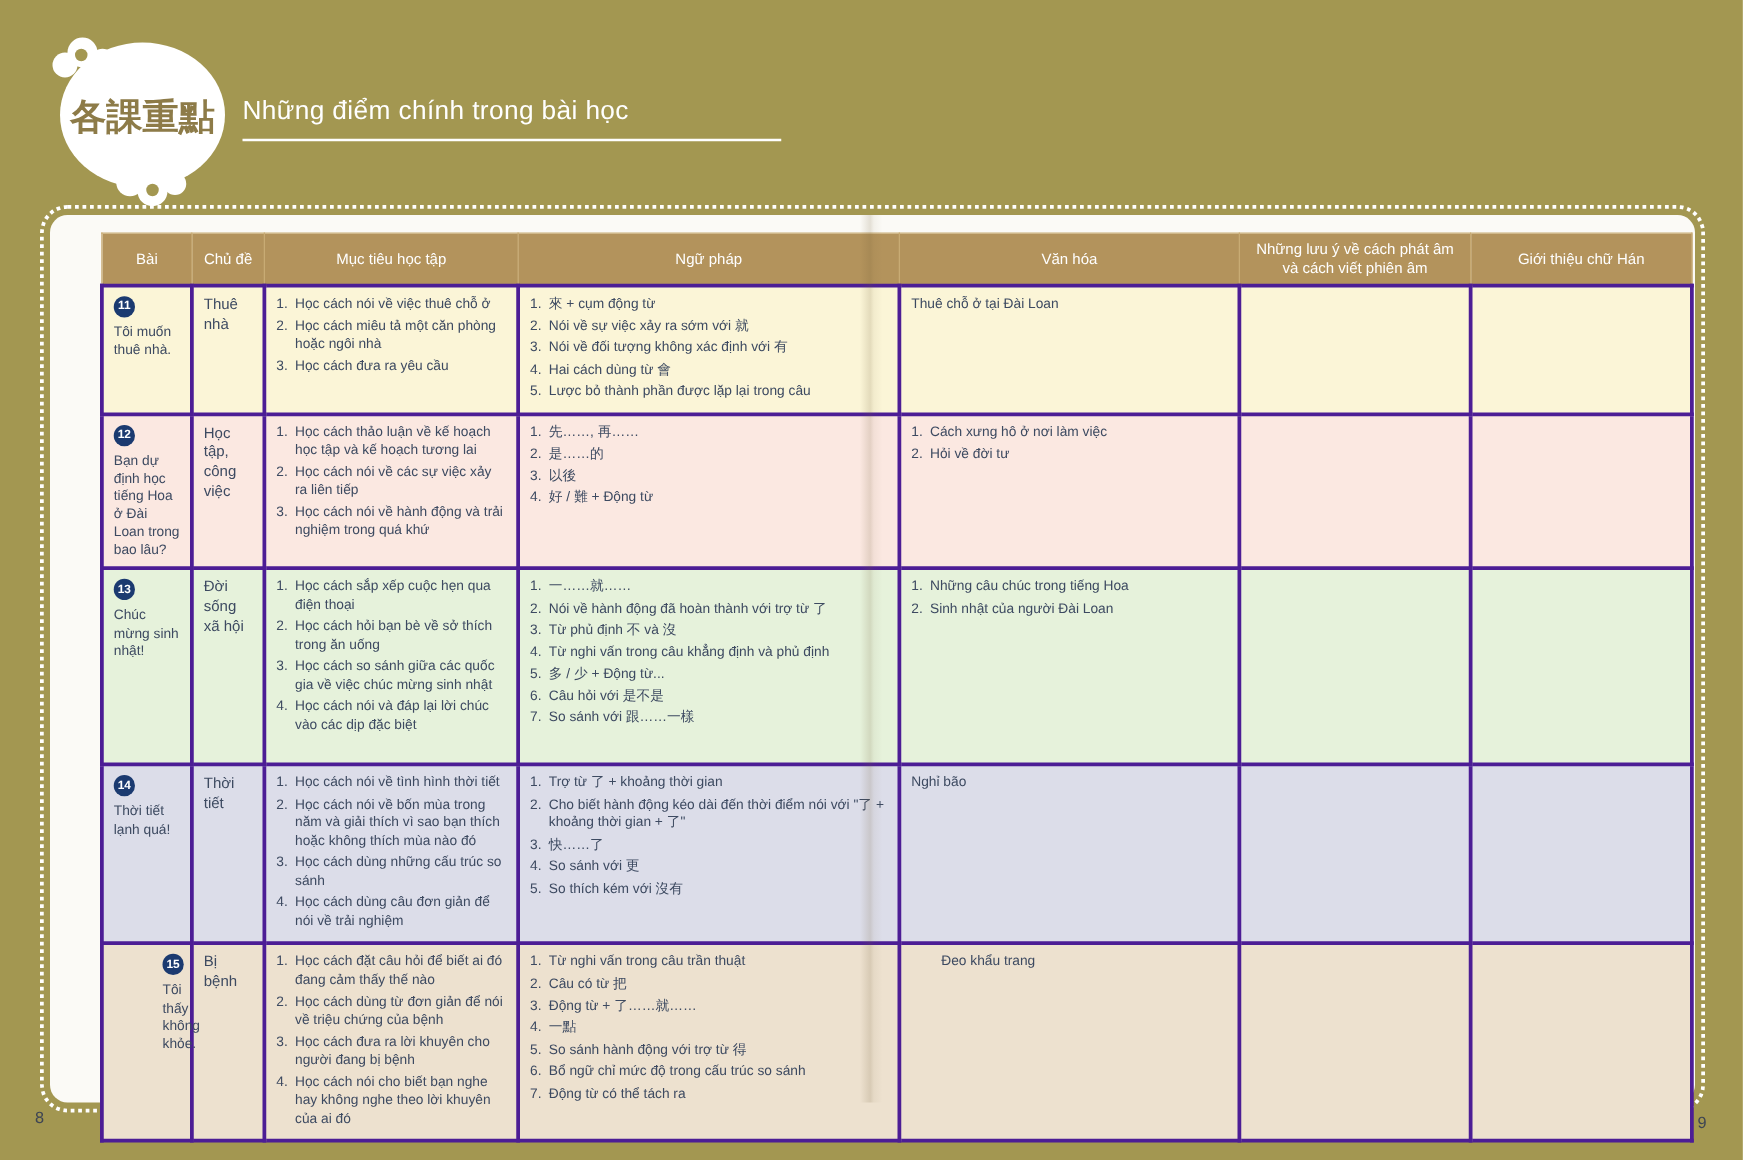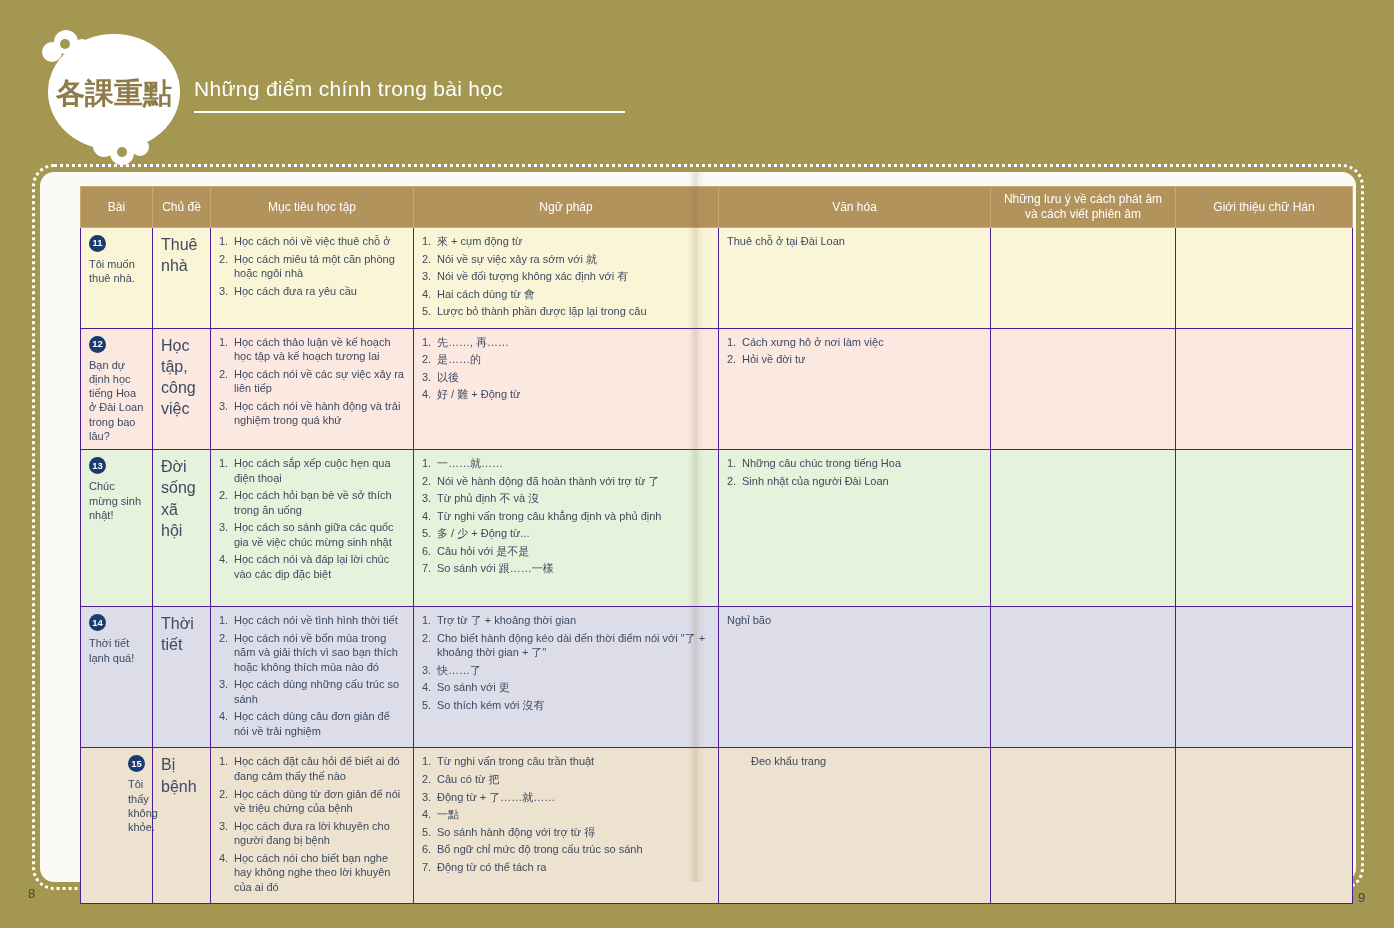--- a/index.html
+++ b/index.html
@@ -28,34 +28,34 @@
   
   table.lessons{
     position:absolute;left:40px;top:14px;width:1272px;
     border-collapse:collapse;table-layout:fixed;z-index:2;
   }
   table.lessons th{
     background:#b3935c;color:#ffffff;font-weight:400;font-size:12px;
     height:36px;padding:2px 6px;border:1px solid #c8ab74;line-height:1.25;
   }
   table.lessons td{
-    border:1px solid #4c1d95;vertical-align:top;text-align:left;
+    border:3px solid #4c1d95;vertical-align:top;text-align:left;
     padding:6px 8px;font-size:11px;line-height:1.32;color:#3d4a61;
   }
   .li{display:flex;margin-bottom:3px;}
   .li .n{flex:0 0 15px;}
   .li .t{flex:1;}
   .plain-item{margin-bottom:3px;}
   .lesson-badge{
     width:17px;height:17px;border-radius:50%;background:#1b3a70;color:#fff;
     font-size:9.5px;font-weight:bold;display:flex;align-items:center;justify-content:center;
     margin:1px 0 5px 0;
   }
   .lesson-title{font-size:11px;color:#3d4a61;line-height:1.3;}
-  .topic-text{font-size:16px;color:#3d4a61;}
+  .topic-text{font-size:12px;color:#3d4a61;}
   .page-num{position:absolute;color:#3e4553;font-size:13px;z-index:1;}
   .page-num.left{left:28px;top:886px;}
   .page-num.right{left:1358px;top:890px;}
 </style>
 </head>
 <body>
 
 <div class="stage">
 
   <div class="cloud-badge">

